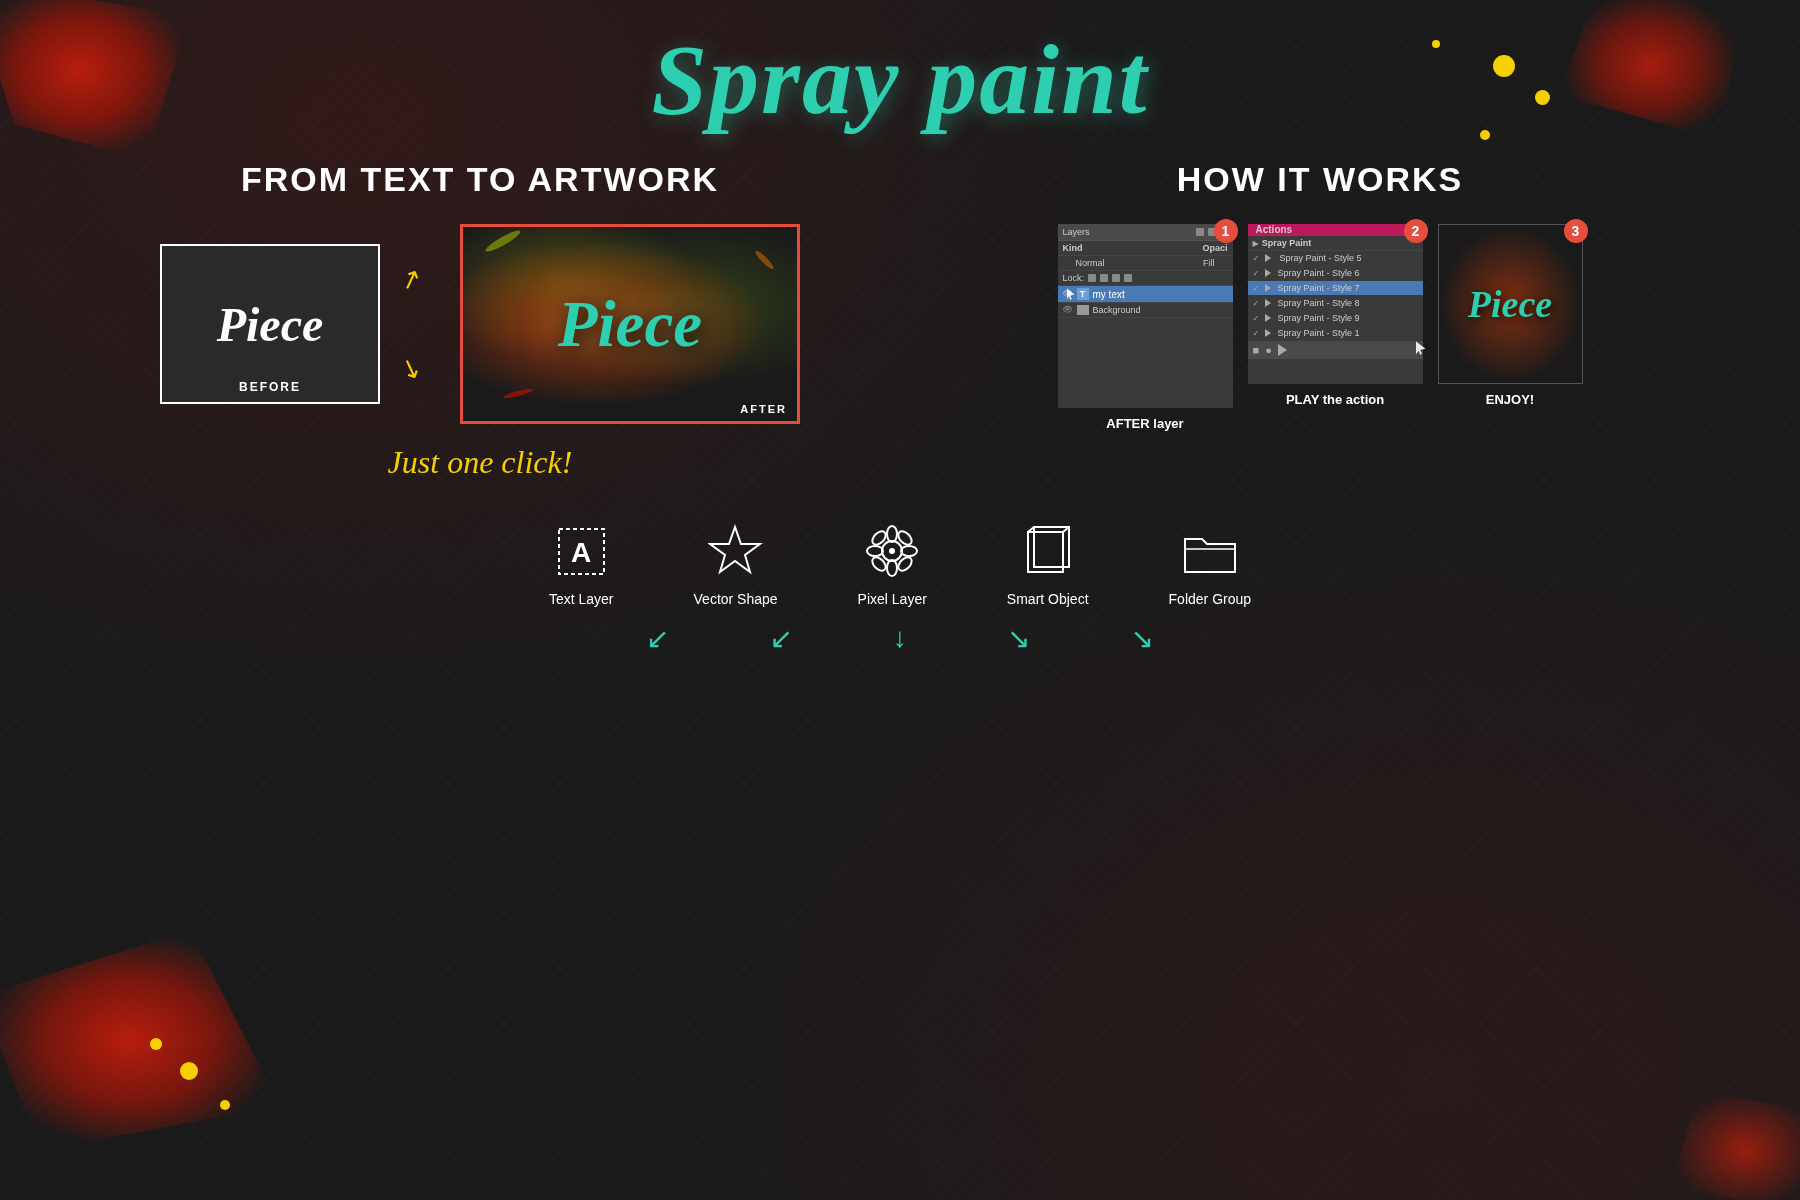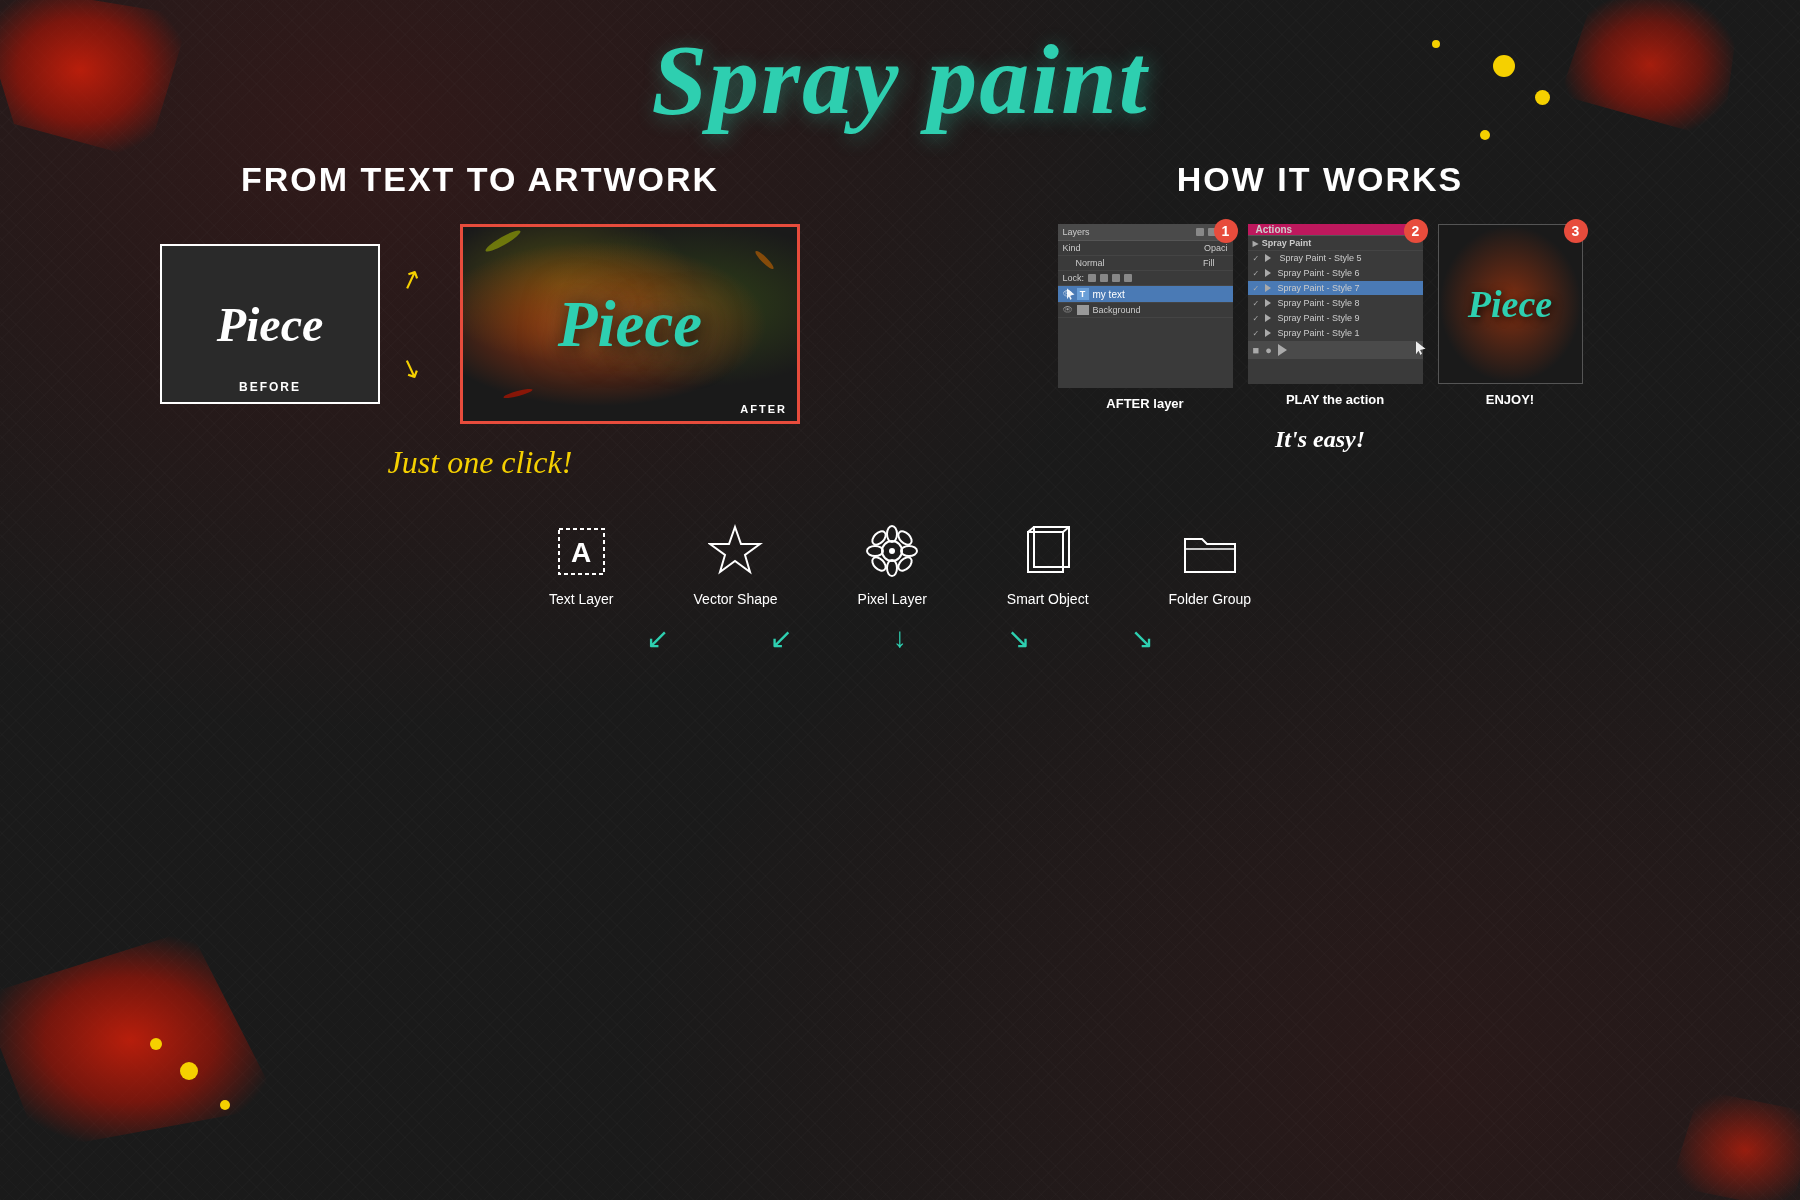--- a/index.html
+++ b/index.html
@@ -246,21 +246,21 @@
       border-radius: 50%;
       display: flex;
       align-items: center;
       justify-content: center;
       z-index: 10;
     }
 
     
     .layers-panel {
       width: 175px;
-      height: 164px;
+      height: 184px;
       background: #3a3a3a;
       font-size: 9px;
       color: #ccc;
     }
 
     .panel-toolbar {
       background: #4a4a4a;
       padding: 3px 5px;
       display: flex;
       align-items: center;
@@ -519,21 +519,21 @@
             <div class="step-number">1</div>
             <div class="layers-panel">
               <div class="panel-toolbar">
                 <span>Layers</span>
                 <span style="margin-left:auto;display:flex;gap:4px;">
                   <span style="width:8px;height:8px;background:#888;border-radius:1px;"></span>
                   <span style="width:8px;height:8px;background:#888;border-radius:1px;"></span>
                   <span style="width:8px;height:8px;background:#888;border-radius:1px;"></span>
                 </span>
               </div>
-              <div style="padding:2px 5px;display:flex;align-items:center;border-bottom:1px solid #444;">
+              <div style="padding:2px 5px;display:flex;align-items:center;border-bottom:1px solid #444;font-weight:bold;">
                 <span style="font-size:9px;color:#ccc;">Kind</span>
                 <span style="font-size:9px;color:#ccc;margin-left:auto;">Opaci</span>
               </div>
               <div style="padding:2px 18px;display:flex;gap:4px;align-items:center;border-bottom:1px solid #444;">
                 <span style="font-size:9px;color:#ccc;">Normal</span>
                 <span style="font-size:9px;color:#ccc;margin-left:auto;">Fill</span>
               </div>
               <div style="padding:2px 5px;display:flex;gap:4px;align-items:center;border-bottom:1px solid #444;">
                 <span style="font-size:9px;color:#ccc;">Lock:</span>
                 <span style="width:8px;height:8px;background:#888;border-radius:1px;"></span>
@@ -622,21 +622,20 @@
               <div class="step3-splash"></div>
               <div class="step3-text" style="font-family:'Brush Script MT',cursive;">Piece</div>
             </div>
           </div>
           <div class="step-label">
             <span>ENJOY!</span>
           </div>
         </div>
       </div>
 
-      <div class="easy-text" style="font-family:Georgia,serif;font-style:italic;font-size:24px;color:white;font-weight:bold;text-align:center;margin-top:15px;">It's easy!</div>
     </div>
   </div>
 
   <div class="bottom-section">
     <div class="icon-row">
 
       <div class="icon-item">
         <div class="icon-box">
           <svg width="55" height="55" viewBox="0 0 55 55">
             <rect x="5" y="5" width="45" height="45" fill="none" stroke="white" stroke-width="2" stroke-dasharray="4,3"></rect>

